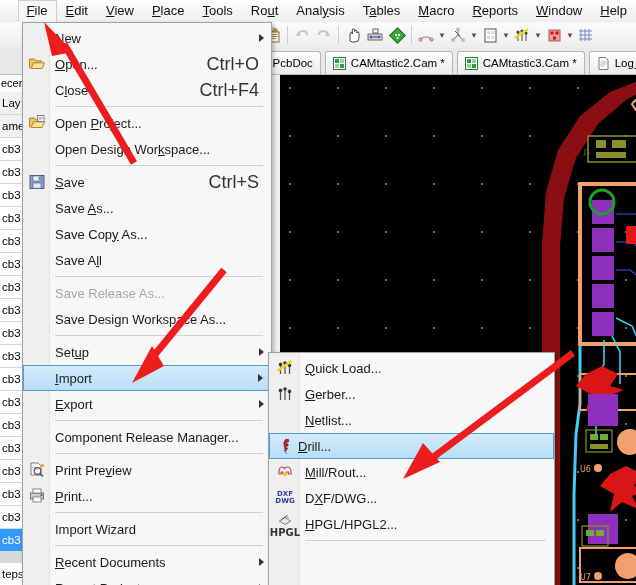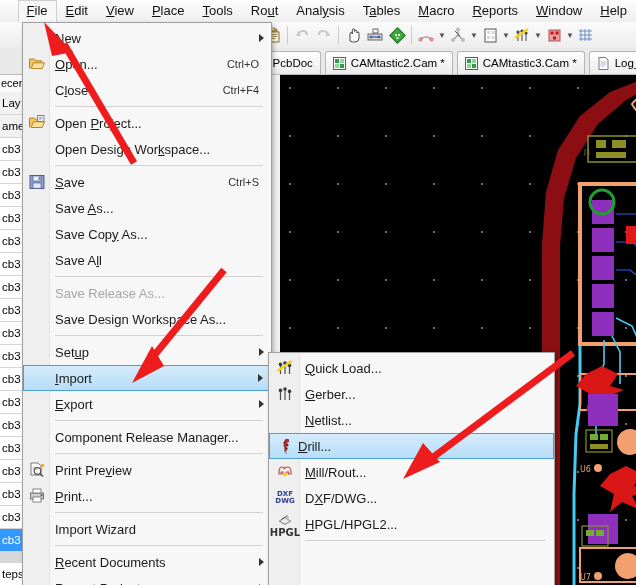--- a/index.html
+++ b/index.html
@@ -85,21 +85,21 @@
   #filemenu .gutter{
     position:absolute;left:0;top:0;width:26px;height:100%;
     background:#efefef;border-right:1px solid #e2e2e2;
   }
   .mi{
     position:relative;height:26px;display:flex;align-items:center;
     font-size:13px;color:#1a1a1a;padding-left:32px;padding-right:8px;
     white-space:nowrap;
   }
   .mi.disabled{color:#a6a6a6;}
-  .mi .accel{margin-left:auto;font-size:11px;color:#333;padding-right:4px;}
+  .mi .accel{margin-left:auto;font-size:18px;color:#333;padding-right:4px;}
   .mi .arrow{position:absolute;right:7px;top:9px;
     width:0;height:0;border-left:5px solid #333;
     border-top:4px solid transparent;border-bottom:4px solid transparent;}
   .mi.hl{
     background:linear-gradient(#d4ebfb,#b7def8);
     border:1px solid #4a9fd8;
     height:24px;padding-left:31px;
   }
   .mi.hl .arrow{top:8px;}
   .mi .mico{position:absolute;left:4px;top:3px;width:20px;height:20px;

